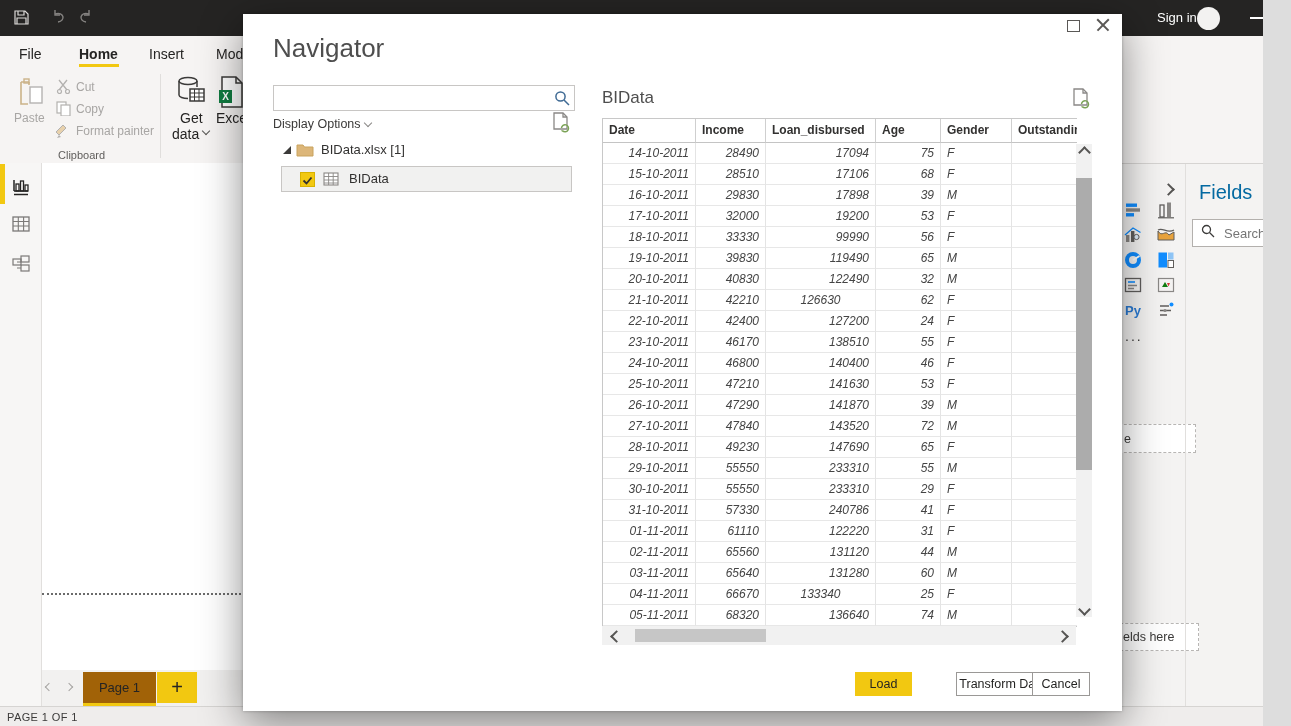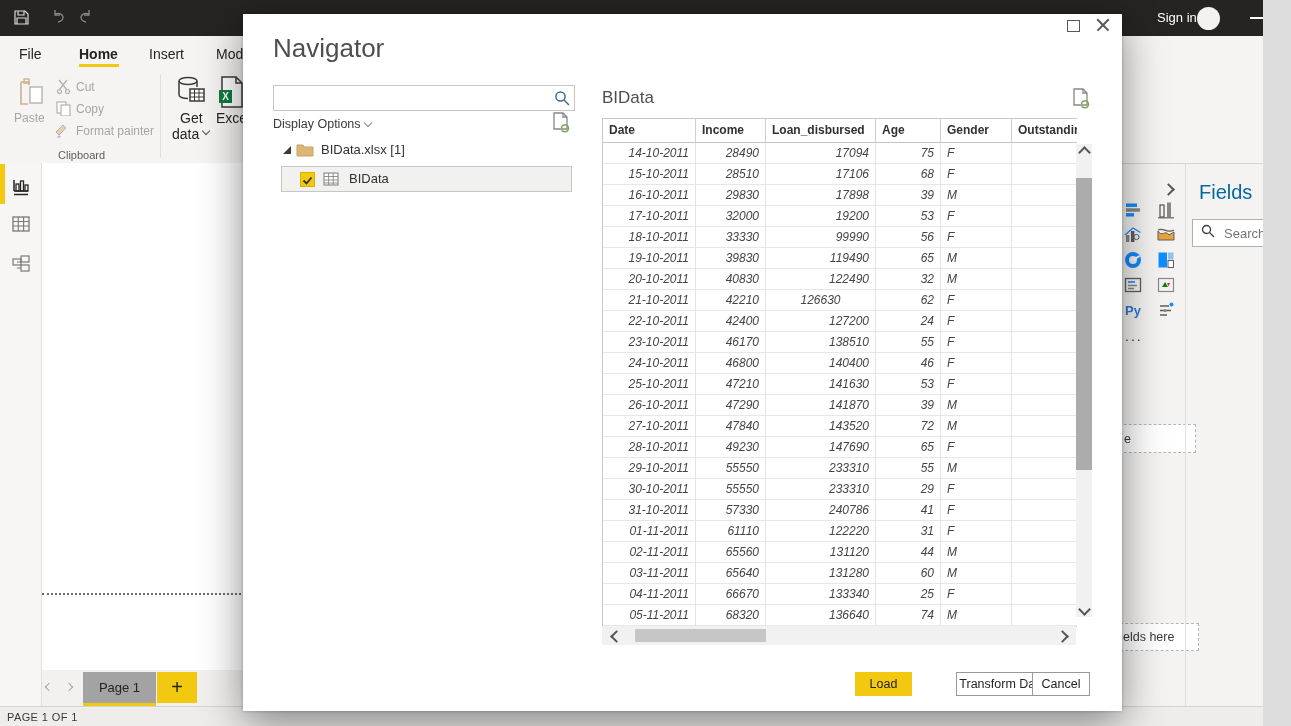--- a/index.html
+++ b/index.html
@@ -35,21 +35,21 @@
   .pane-search{background:#fff;border:1px solid #b3b0ad;display:flex;align-items:center;gap:7px;padding:0 8px;}
   .pane-search input{border:none;outline:none;width:60px;font-size:13px;color:#605e5c;background:transparent;
        font-family:"Liberation Sans","DejaVu Sans",sans-serif;}
   .vis-grid{display:grid;grid-template-columns:18px 18px;column-gap:15px;row-gap:7px;}
   .vis-cell{width:18px;height:18px;cursor:pointer;}
   .more-dots{font-size:14px;color:#3b3a39;letter-spacing:2px;}
   .well{background:#fff;border:1px dashed #b8b6b4;font-size:12.5px;color:#3b3a39;
         display:flex;align-items:center;overflow:hidden;white-space:nowrap;}
   
   #pagebar{left:42px;top:670px;width:1063px;height:36px;background:#f2f1f0;}
-  .page-tab{background:#a3a3a3;border-bottom:3px solid #f2c811;font-size:13px;color:#252423;
+  .page-tab{background:#a16207;border-bottom:3px solid #f2c811;font-size:13px;color:#252423;
             display:flex;align-items:center;justify-content:center;}
   .add-page{background:#f2c811;color:#252423;font-size:20px;display:flex;align-items:center;justify-content:center;}
   #statusbar{left:0;top:706px;width:1291px;height:20px;background:#efedec;border-top:1px solid #d6d4d2;}
   #statusbar span{font-size:11px;color:#3b3a39;line-height:20px;letter-spacing:.4px;}
   
   #dialog{left:243px;top:14px;width:879px;height:697px;background:#fff;
           box-shadow:0 12px 40px rgba(0,0,0,.45),0 0 3px rgba(0,0,0,.25);}
   .dlg-title{font-size:26px;color:#4e4e4e;font-weight:400;}
   .win-max{width:11px;height:10px;border:1px solid #5a5856;cursor:pointer;}
   .win-close{width:14px;height:14px;position:relative;cursor:pointer;}
@@ -534,21 +534,21 @@
             <div class="td num" style="width: 93px;">03-11-2011</div>
             <div class="td num" style="width: 70px;">65640</div>
             <div class="td num" style="width: 110px;">131280</div>
             <div class="td num" style="width: 65px;">60</div>
             <div class="td" style="width: 71px;">M</div>
             <div class="td" style="width: 120px;"></div>
           </div>
           <div class="trow">
             <div class="td num" style="width: 93px;">04-11-2011</div>
             <div class="td num" style="width: 70px;">66670</div>
-            <div class="td num" style="width: 110px;">133340</div>
+            <div class="td num" style="width: 110px; text-align: center;">133340</div>
             <div class="td num" style="width: 65px;">25</div>
             <div class="td" style="width: 71px;">F</div>
             <div class="td" style="width: 120px;"></div>
           </div>
           <div class="trow">
             <div class="td num" style="width: 93px;">05-11-2011</div>
             <div class="td num" style="width: 70px;">68320</div>
             <div class="td num" style="width: 110px;">136640</div>
             <div class="td num" style="width: 65px;">74</div>
             <div class="td" style="width: 71px;">M</div>

